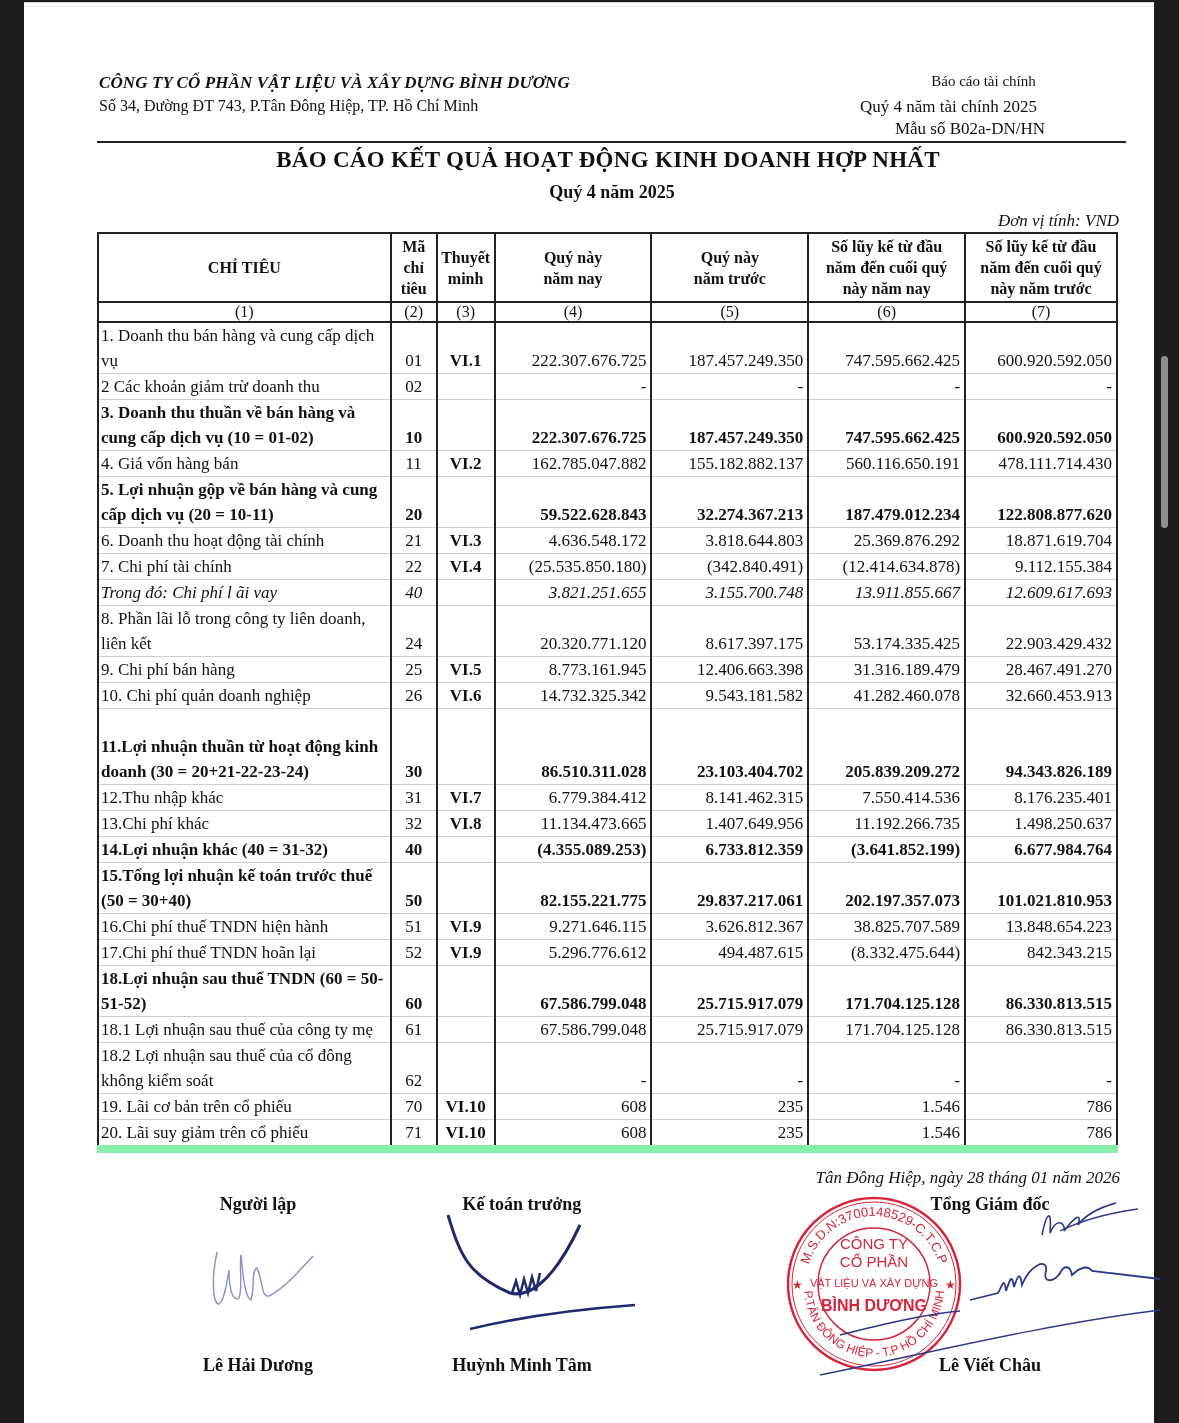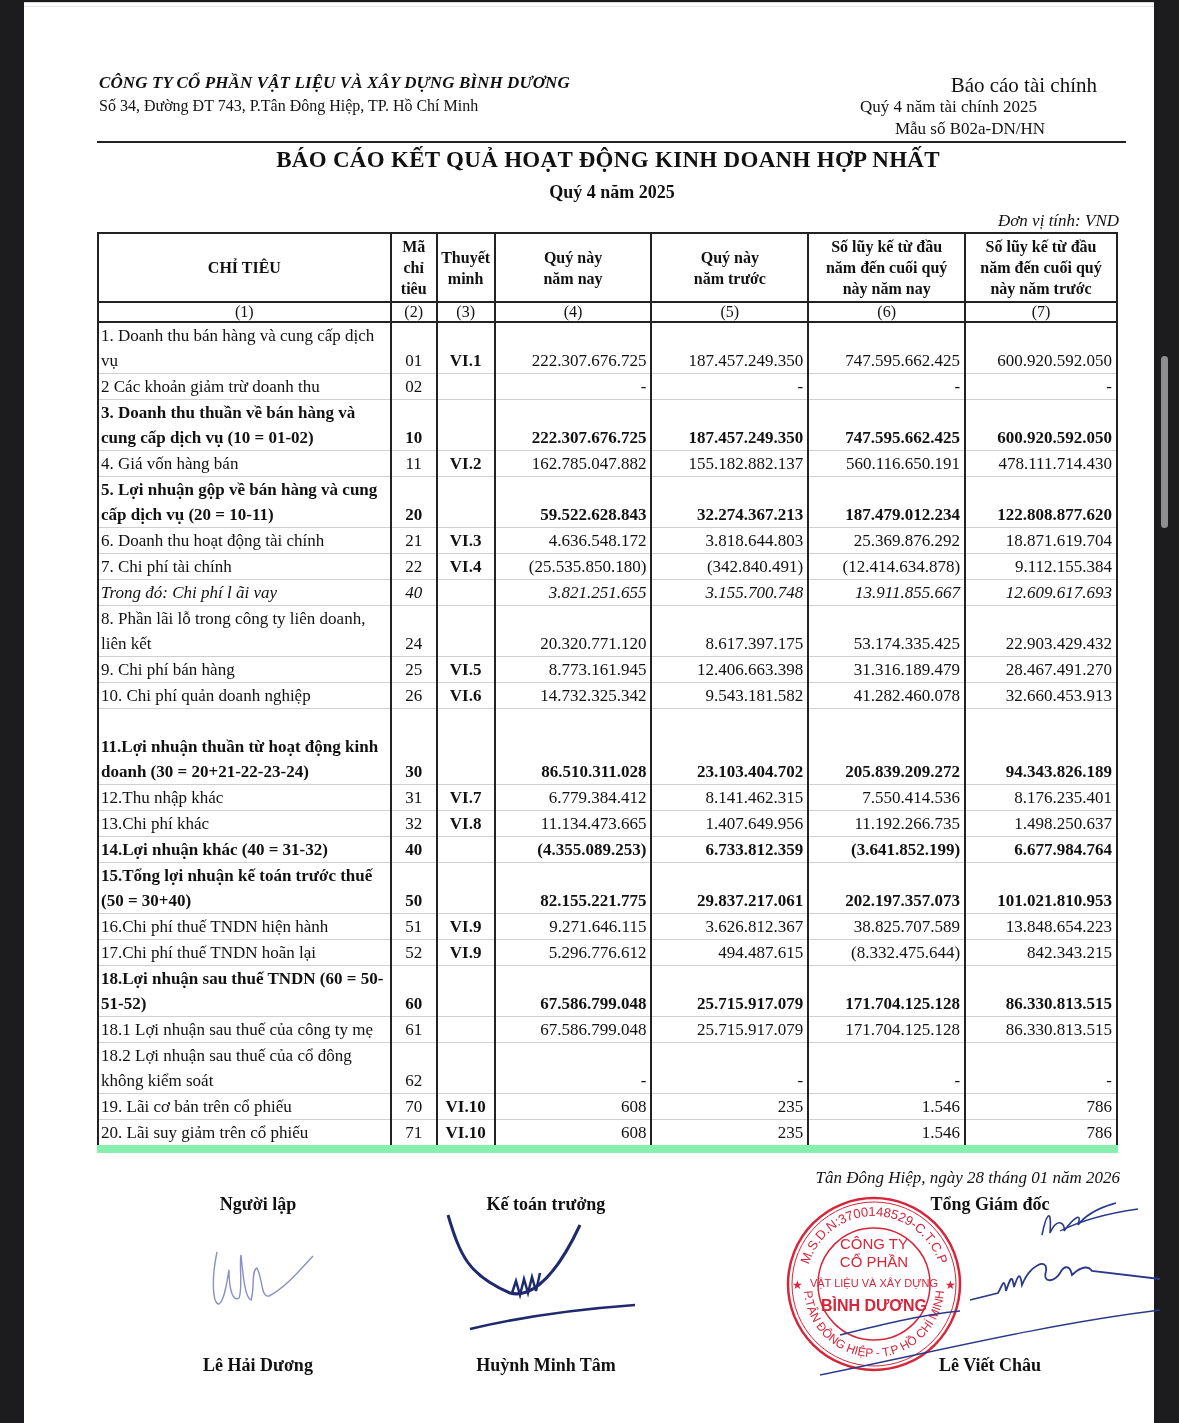--- a/index.html
+++ b/index.html
@@ -9,21 +9,21 @@
   .page { position: absolute; left: 24px; top: 2px; width: 1130px; height: 1421px; background: #fff; border-top: 1px solid #d8d8d8; }
   .page-topline { position: absolute; left: 0; right: 0; top: 3px; height: 1px; background: #e6e6e6; }
 
   .scroll-track { position: absolute; left: 1156px; top: 0; width: 23px; height: 1423px; background: #1c1c1e; }
   .scroll-thumb { position: absolute; left: 1161px; top: 356px; width: 7px; height: 172px; border-radius: 4px; background: #8e8e90; }
 
   .abs { position: absolute; white-space: nowrap; }
 
   .company { left: 99px; top: 73px; font-size: 17px; font-weight: bold; letter-spacing: 0.1px; font-style: italic; }
   .address { left: 99px; top: 97px; font-size: 16px; }
-  .rt1 { left: 870px; width: 227px; top: 73px; font-size: 21px; text-align: right; }
+  .rt1 { left: 870px; width: 227px; top: 73px; font-size: 15px; text-align: center; }
   .rt2 { left: 860px; width: 220px; top: 97px; font-size: 17px; text-align: left; }
   .rt3 { left: 860px; width: 220px; top: 119px; font-size: 17px; text-align: center; }
   .hrule { left: 97px; top: 141px; width: 1029px; height: 2px; background: #222; }
   .title { left: 0; width: 1216px; top: 147px; font-size: 23px; font-weight: bold; text-align: center; letter-spacing: 0.3px; }
   .subtitle { left: 0; width: 1224px; top: 182px; font-size: 18px; font-weight: bold; text-align: center; }
   .unit { left: 900px; width: 219px; top: 211px; font-size: 17px; font-style: italic; text-align: right; }
 
   table.report { position: absolute; left: 97px; top: 232px; width: 1021px; border-collapse: collapse; font-size: 17px; }
   table.report td, table.report th { border-left: 2px solid #222; border-right: 2px solid #222; padding: 0 4px; line-height: 25px; vertical-align: bottom; }
   table.report tr { border-bottom: 1px solid #cfcfcf; }
@@ -36,21 +36,21 @@
   .c-num { text-align: right; padding-right: 4px !important; white-space: nowrap; }
   .c4 { width: 157px; } .c5 { width: 157px; } .c6 { width: 157px; } .c7 { width: 152px; }
   tr.bold td { font-weight: bold; }
   tr.ital td { font-style: italic; }
   tr.ital td.c-note { font-style: normal; }
   tr.tall td { padding-top: 25px; }
 
   .place-date { left: 740px; width: 380px; top: 1168px; font-size: 17px; font-style: italic; text-align: right; }
   .sig-role { top: 1194px; font-size: 18px; font-weight: bold; text-align: center; }
   .sig-name { top: 1355px; font-size: 18px; font-weight: bold; text-align: center; }
-  .r1 { left: 148px; width: 220px; } .r2 { left: 436px; width: 220px; } .r3 { left: 880px; width: 220px; }
+  .r1 { left: 148px; width: 220px; } .r2 { left: 412px; width: 220px; } .r3 { left: 880px; width: 220px; }
 
   .sig-svg { position: absolute; }
   .stamp { position: absolute; left: 784px; top: 1195px; width: 180px; height: 178px; }
   .stamp-text { font-family: "Liberation Sans", "DejaVu Sans", sans-serif; fill: #d6263a; }
 </style>
 </head>
 <body>
 
 <div class="scroll-track"></div>
 <div class="scroll-thumb"></div>

